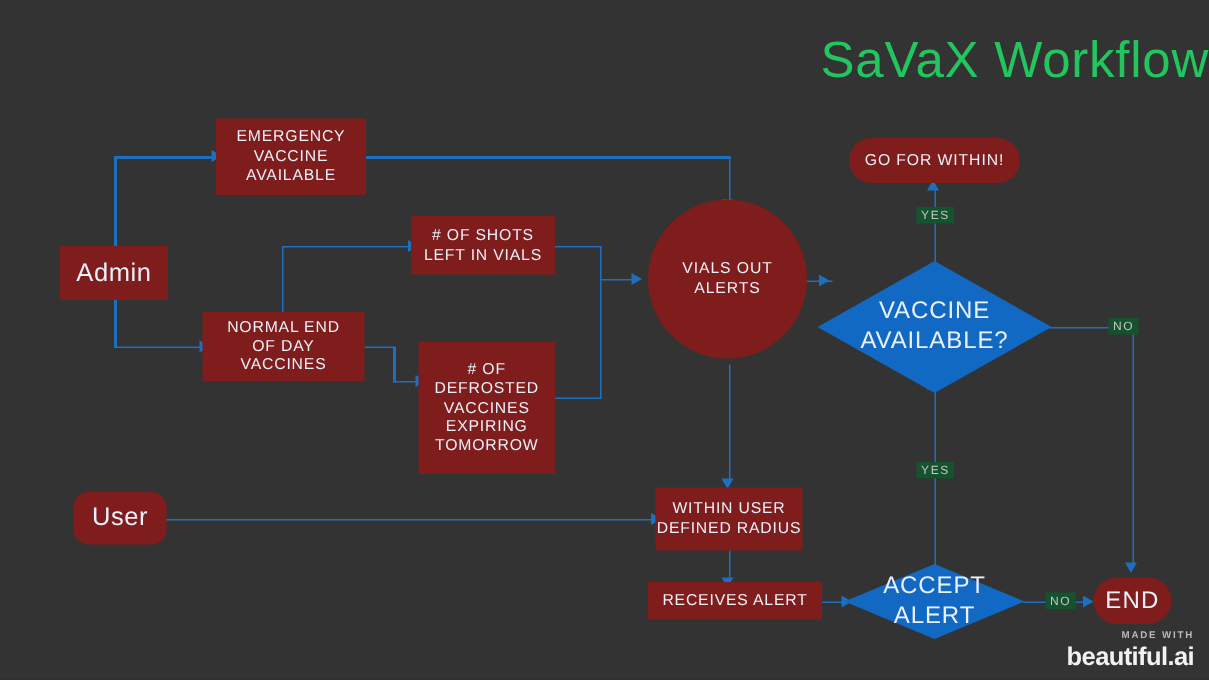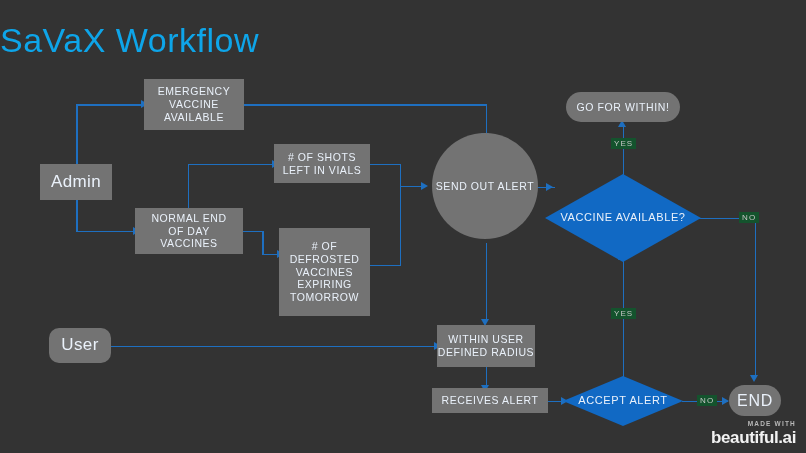--- a/index.html
+++ b/index.html
@@ -16,33 +16,33 @@
     font-family: "Liberation Sans", sans-serif;
     -webkit-font-smoothing: antialiased;
   }
 
   
   .title {
     position: absolute;
     left: 0;
     top: 18px;
     width: 806px;
-    text-align: left;
-    color: #0ea5e9;
+    text-align: right;
+    color: #22c55e;
     font-size: 34px;
     font-weight: 300;
     letter-spacing: 0.5px;
     line-height: 44px;
   }
 
   
   .node {
     position: absolute;
     box-sizing: border-box;
-    background: #737373;
+    background: #7f1d1d;
     color: #eaf1fa;
     display: flex;
     align-items: center;
     justify-content: center;
     text-align: center;
     z-index: 3;
   }
   .node .lbl {
     display: block;
     white-space: pre-line;
@@ -89,21 +89,21 @@
   }
   .diamond .dshape {
     position: absolute;
     inset: 0;
     background: #1169c4;
     clip-path: polygon(50% 0%, 100% 50%, 50% 100%, 0% 50%);
   }
   .diamond .lbl {
     position: relative;
     z-index: 2;
-    font-size: 11px;
+    font-size: 16px;
     letter-spacing: 0.6px;
     color: #eaf1fa;
   }
 
   
   .line {
     position: absolute;
     background: #1e6fc0;
     z-index: 1;
   }
@@ -256,21 +256,21 @@
 
   <div class="node rect" style="left:279px; top:228px; width:91px; height:88px;">
     <span class="lbl"># OF
 DEFROSTED
 VACCINES
 EXPIRING
 TOMORROW</span>
   </div>
 
   <div class="node circle" style="left:432px; top:133px; width:106px; height:106px;">
-    <span class="lbl">SEND OUT ALERT</span>
+    <span class="lbl">VIALS OUT ALERTS</span>
   </div>
 
   <div class="node pill" style="left:566px; top:92px; width:114px; height:30px;">
     <span class="lbl">GO FOR WITHIN!</span>
   </div>
 
   <div class="node diamond" style="left:545px; top:174px; width:156px; height:88px;">
     <span class="dshape"></span>
     <span class="lbl">VACCINE AVAILABLE?</span>
   </div>

